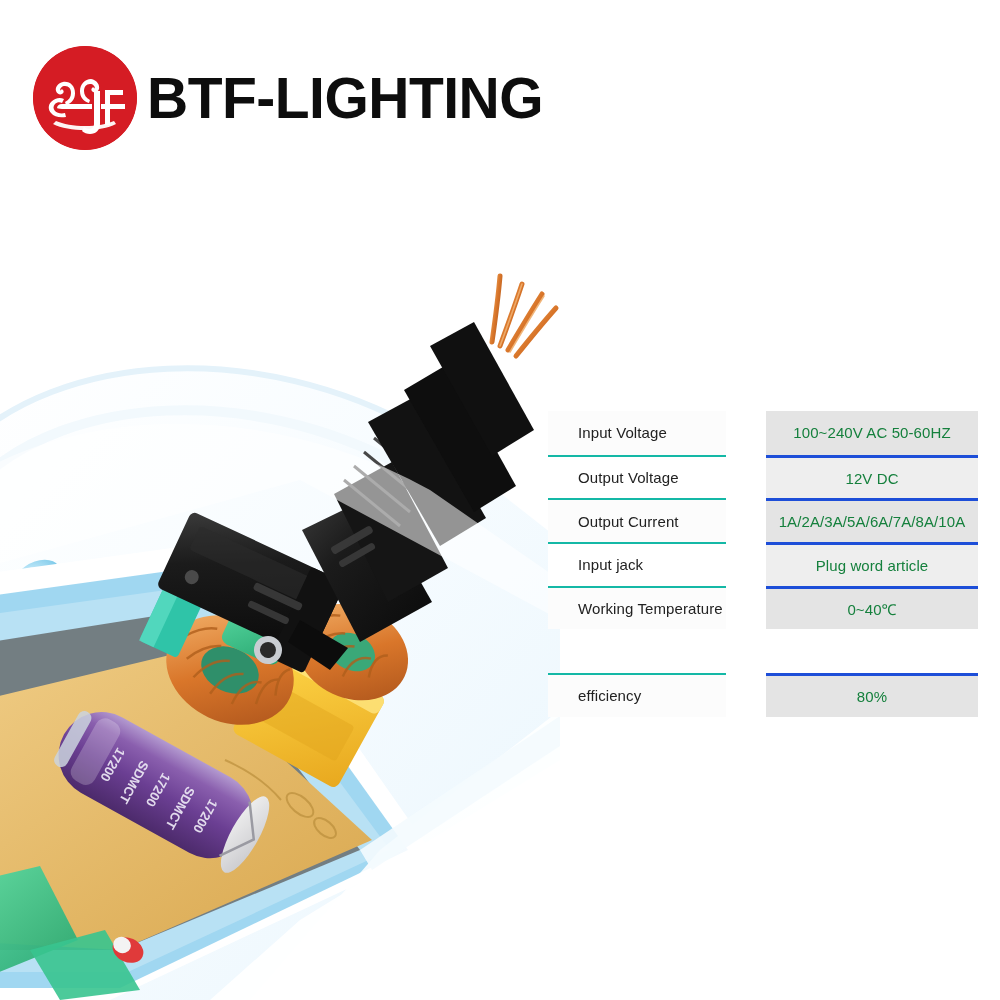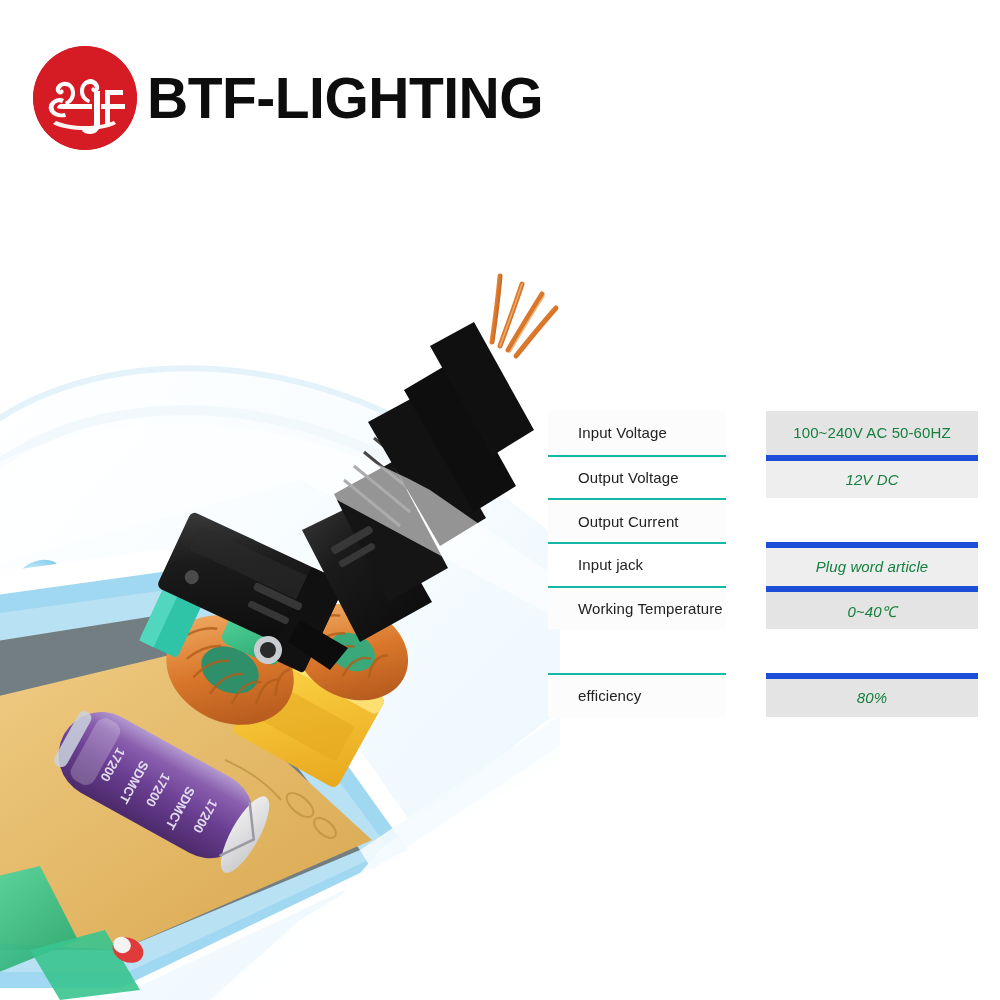--- a/index.html
+++ b/index.html
@@ -102,22 +102,21 @@
     font-size: 15px;
     color: #15803d;
     letter-spacing: 0.1px;
     background: #e4e4e4;
     margin-left: 0px;
   }
   .spec-row.alt .spec-value {
     background: #eeeeee;
   }
   .spec-row + .spec-row .spec-value {
-    border-top: 6px solid #1d4ed8;
-    font-style: italic;
+    border-top: 3px solid #1d4ed8;
   }
   .spec-row + .spec-row .spec-label {
     border-top: 2px solid #14b8a6;
   }
 </style>
 </head>
 <body>
 
 <div id="page">
 
@@ -344,20 +343,21 @@
       <div class="spec-value">100~240V AC 50-60HZ</div>
     </div>
 
     <div class="spec-row alt">
       <div class="spec-label">Output Voltage</div>
       <div class="spec-value">12V DC</div>
     </div>
 
     <div class="spec-row">
       <div class="spec-label">Output Current</div>
+      <div class="spec-value">1A/2A/3A/5A/6A/7A/8A/10A</div>
     </div>
 
     <div class="spec-row alt">
       <div class="spec-label">Input jack</div>
       <div class="spec-value">Plug word article</div>
     </div>
 
     <div class="spec-row">
       <div class="spec-label">Working Temperature</div>
       <div class="spec-value">0~40℃</div>

